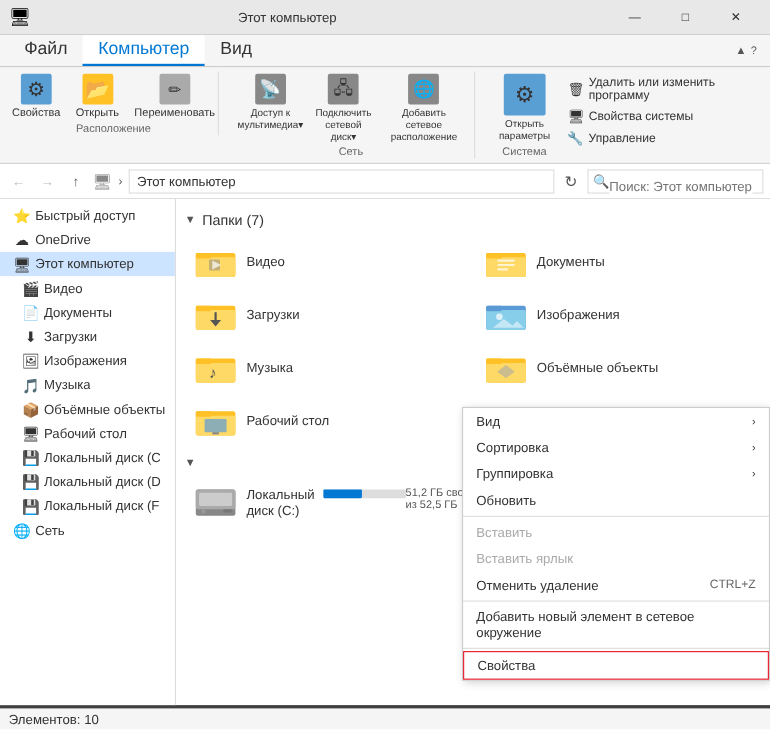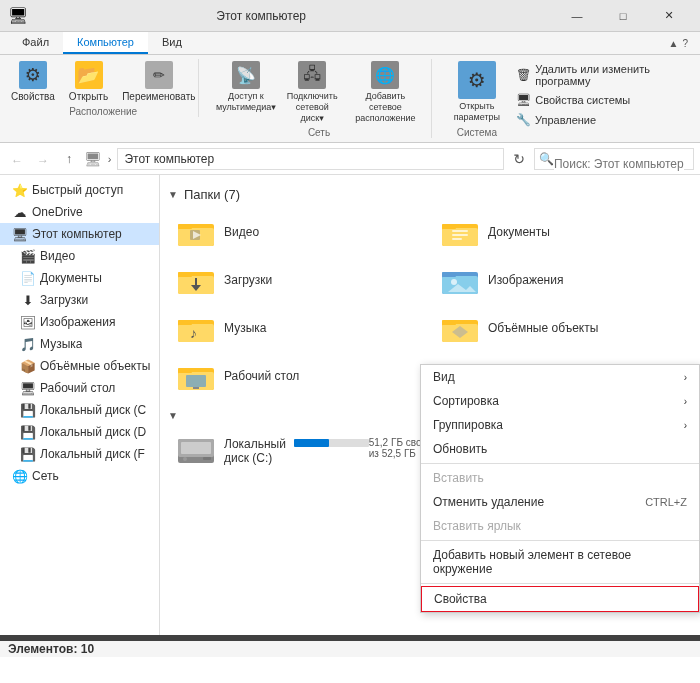--- a/index.html
+++ b/index.html
@@ -27,21 +27,21 @@
       background: #f5f5f5;
       border-bottom: 1px solid #ccc;
     }
     .ribbon-tabs {
       display: flex;
       padding: 0 8px;
       border-bottom: 1px solid #ccc;
     }
     .ribbon-tab {
       padding: 4px 14px;
-      font-size: 11px;
+      font-size: 16px;
       cursor: pointer;
       color: #333;
       border-bottom: 2px solid transparent;
     }
     .ribbon-tab.active {
       border-bottom: 2px solid #0078d4;
       color: #0078d4;
       background: #fff;
     }
     .ribbon-content {
@@ -172,27 +172,26 @@
     .disk-bar-container { width: 120px; height: 8px; background: #ddd; border-radius: 1px; margin: 2px 0; }
     .disk-bar { height: 100%; background: #0078d4; border-radius: 1px; }
     .disk-size { font-size: 10px; color: #555; }
     .disks-grid { display: grid; grid-template-columns: 1fr 1fr; gap: 4px; }
     .disk-item-single { grid-column: 1; }
 
     
     .status-bar {
       height: 22px;
       background: #f5f5f5;
-      border-top: 6px solid #404040;
+      border-top: 3px solid #404040;
       display: flex;
       align-items: center;
       padding: 0 8px;
       font-size: 12px;
       color: #333;
-      font-weight: bold;
     }
 
     
     .context-menu {
       position: absolute;
       bottom: 22px;
       right: 0;
       width: 280px;
       background: #fff;
       border: 1px solid #ccc;
@@ -540,27 +539,27 @@
         <span>Группировка</span>
         <span class="ctx-arrow">›</span>
       </div>
       <div class="ctx-item">
         <span>Обновить</span>
       </div>
       <div class="ctx-divider"></div>
       <div class="ctx-item disabled">
         <span>Вставить</span>
       </div>
+      <div class="ctx-item disabled">
+        <span>Вставить ярлык</span>
+      </div>
       <div class="ctx-item">
         <span>Отменить удаление</span>
         <span class="ctx-shortcut">CTRL+Z</span>
       </div>
-      <div class="ctx-item disabled">
-        <span>Вставить ярлык</span>
-      </div>
       <div class="ctx-divider"></div>
       <div class="ctx-item">
         <span>Добавить новый элемент в сетевое окружение</span>
       </div>
       <div class="ctx-divider"></div>
       <div class="ctx-item highlighted">
         <span>Свойства</span>
       </div>
     </div>
   </div>

